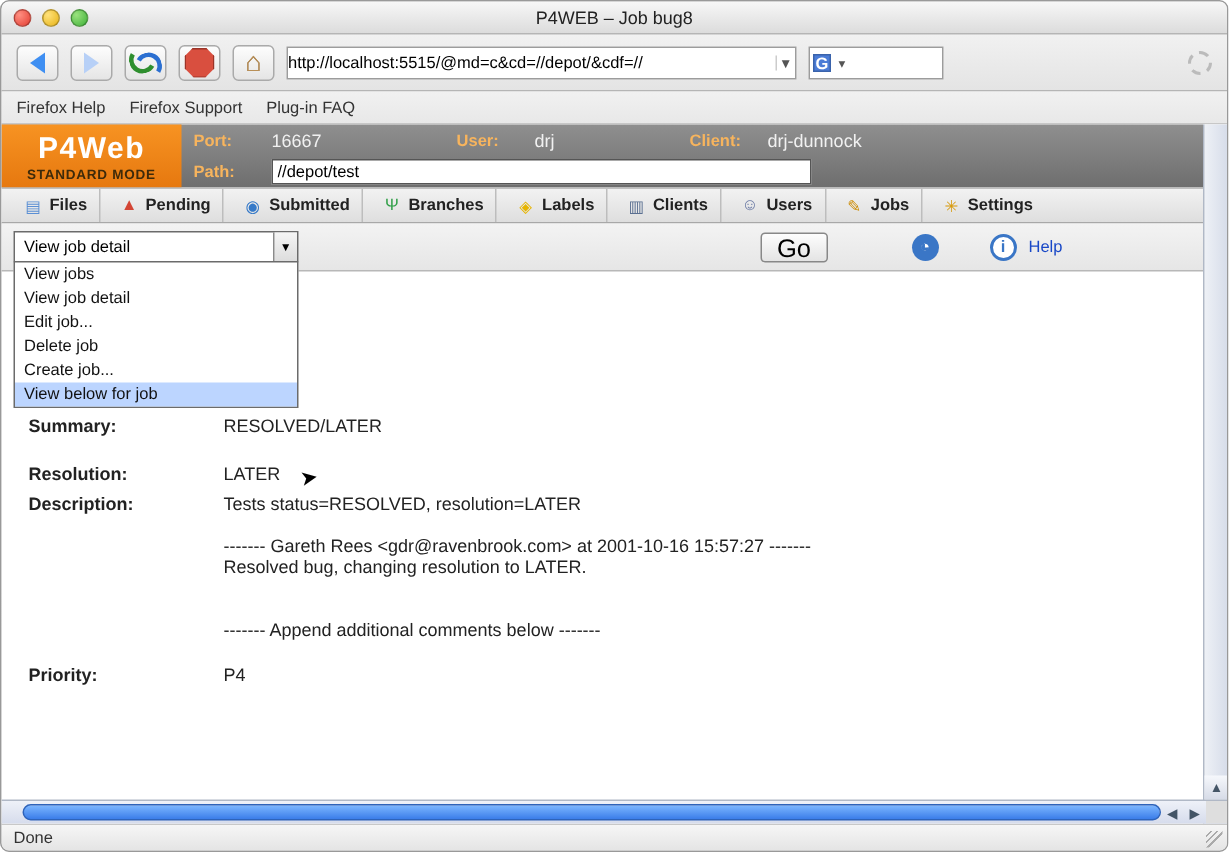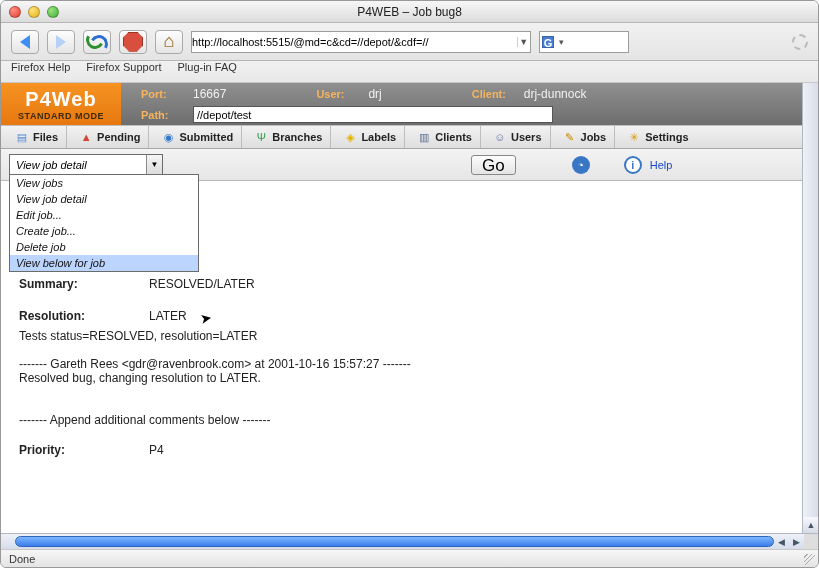--- a/index.html
+++ b/index.html
@@ -80,21 +80,21 @@
   .url-bar .dd { width: 14px; text-align: center; border-left: 1px solid #ccc; font-size: 9px; color:#555;}
   .search-bar {
     width: 90px; height: 22px; border: 1px solid #9c9c9c; background: #fff;
     display: flex; align-items: center;
   }
   .gicon { display:inline-block; width:12px; height:12px; font-weight:bold; font-size:11px; color:#fff;
     background:#4b7cd6; text-align:center; line-height:12px; border:1px solid #3a63ab; margin:0 2px;}
   .search-bar .dd { font-size:9px; color:#555; padding:0 3px;}
   .spinner { margin-left:auto; width:16px; height:16px; border:2px dashed #bbb; border-radius:50%;}
   .bookmark-bar {
-    height: 22px; padding: 0 10px; display: flex; gap: 16px;
+    height: 22px; padding: 0 10px; display: flex; align-items: center; gap: 16px;
     background: linear-gradient(#f1f1f1,#e8e8e8); border-bottom: 1px solid #c7c7c7;
     font-size: 11px; color: #333;
   }
   .content-wrap { flex:1; display:flex; flex-direction:column; background:#fff; position:relative;}
   .vscroll {
     position:absolute; right:0; top:0; bottom:0; width:16px;
     background: linear-gradient(90deg,#eef1f6,#d7ddea);
     border-left:1px solid #b0b8c6;
   }
   .vscroll .up, .vscroll .dn {
@@ -107,21 +107,21 @@
     background: linear-gradient(#8f8f8f,#6e6e6e);
     color: #eee; display: flex; height: 42px; margin-right:16px;
   }
   .p4web-logo {
     width: 120px; background: linear-gradient(#f79322,#e6780f);
     display:flex; flex-direction:column; align-items:center; justify-content:center;
     color:#fff; font-weight:bold;
   }
   .p4web-logo .big { font-size: 20px; letter-spacing: 1px; }
   .p4web-logo .sub { font-size: 9px; color: #3d2a0a; font-weight:bold; letter-spacing:0.5px;}
-  .header-grid { flex:1; display:grid; grid-template-rows:1fr 1fr;margin-left:12px; }
+  .header-grid { flex:1; display:grid; grid-template-rows:1fr 1fr; }
   .header-row { display:flex; align-items:center; gap:10px; padding:0 8px; }
   .hlabel { color:#f7b45d; font-weight:bold; font-size:11px; min-width:42px;}
   .hval { color:#f1f1f1; font-size:12px;}
   .path-input {
     flex:1; max-width:360px; height:17px; background:#fff; border:1px solid #555; font-size:11px; padding:0 3px;
   }
   .sep { min-width: 70px; }
   .tabs {
     display:flex; align-items:center; height:24px;
     background: linear-gradient(#f2f2f2,#dedede);
@@ -133,21 +133,21 @@
   .ic { width:14px; height:14px; display:inline-flex; align-items:center; justify-content:center; font-size:11px;}
   .ic-file { color:#5b8fd4;} .ic-pend { color:#d34534;} .ic-subm{color:#3579c8;}
   .ic-branch{color:#33a04a;} .ic-label{color:#e6b400;} .ic-client{color:#5a6f91;}
   .ic-user{color:#6777a3;} .ic-job{color:#cc8a00;} .ic-set{color:#d89b0f;}
   .controlbar {
     display:flex; align-items:center; height:32px; padding:0 8px; gap:8px;
     background: linear-gradient(#f3f3f3,#e6e6e6); border-bottom:1px solid #b8b8b8;
     margin-right:16px;
   }
   .select-wrap {
-    position:relative; width:154px;font-style:italic;
+    position:relative; width:190px;
   }
   .select-box {
     height:21px; border:1px solid #6b6b6b; background:#fff; display:flex; align-items:center;
     padding: 0 18px 0 6px; font-size:11px; position:relative;
   }
   .select-box .chev {
     position:absolute; right:0; top:0; bottom:0; width:16px; border-left:1px solid #8a8a8a;
     background:linear-gradient(#f5f5f5,#ddd); display:flex; align-items:center; justify-content:center; font-size:8px;
   }
   .dropdown {
@@ -318,22 +318,22 @@
     <div class="controlbar">
       <div class="select-wrap">
         <div class="select-box">
           <span>View job detail</span>
           <span class="chev">▼</span>
         </div>
         <div class="dropdown">
           <div class="opt">View jobs</div>
           <div class="opt">View job detail</div>
           <div class="opt">Edit job...</div>
+          <div class="opt">Delete job</div>
           <div class="opt">Create job...</div>
-          <div class="opt">Delete job</div>
           <div class="opt hl">View below for job</div>
         </div>
       </div>
       <button class="go-btn">Go</button>
       <span style="width:40px;"></span>
       <span class="small-ic ic-recent">◔</span>
       <span style="width:18px;"></span>
       <span class="small-ic ic-info">i</span>
       <a class="help-link">Help</a>
     </div>
@@ -352,20 +352,21 @@
       <div class="field-row">
         <span class="lbl">Summary:</span>
         <span class="val">RESOLVED/LATER</span>
       </div>
       <div style="height:12px;"></div>
       <div class="field-row">
         <span class="lbl">Resolution:</span>
         <span class="val">LATER</span>
       </div>
       <div class="field-row">
+        <span class="lbl">Description:</span>
         <span class="val">Tests status=RESOLVED, resolution=LATER
 
 ------- Gareth Rees &lt;gdr@ravenbrook.com&gt; at 2001-10-16 15:57:27 -------
 Resolved bug, changing resolution to LATER.
 
 
 ------- Append additional comments below -------</span>
       </div>
       <div style="height:10px;"></div>
       <div class="field-row">

